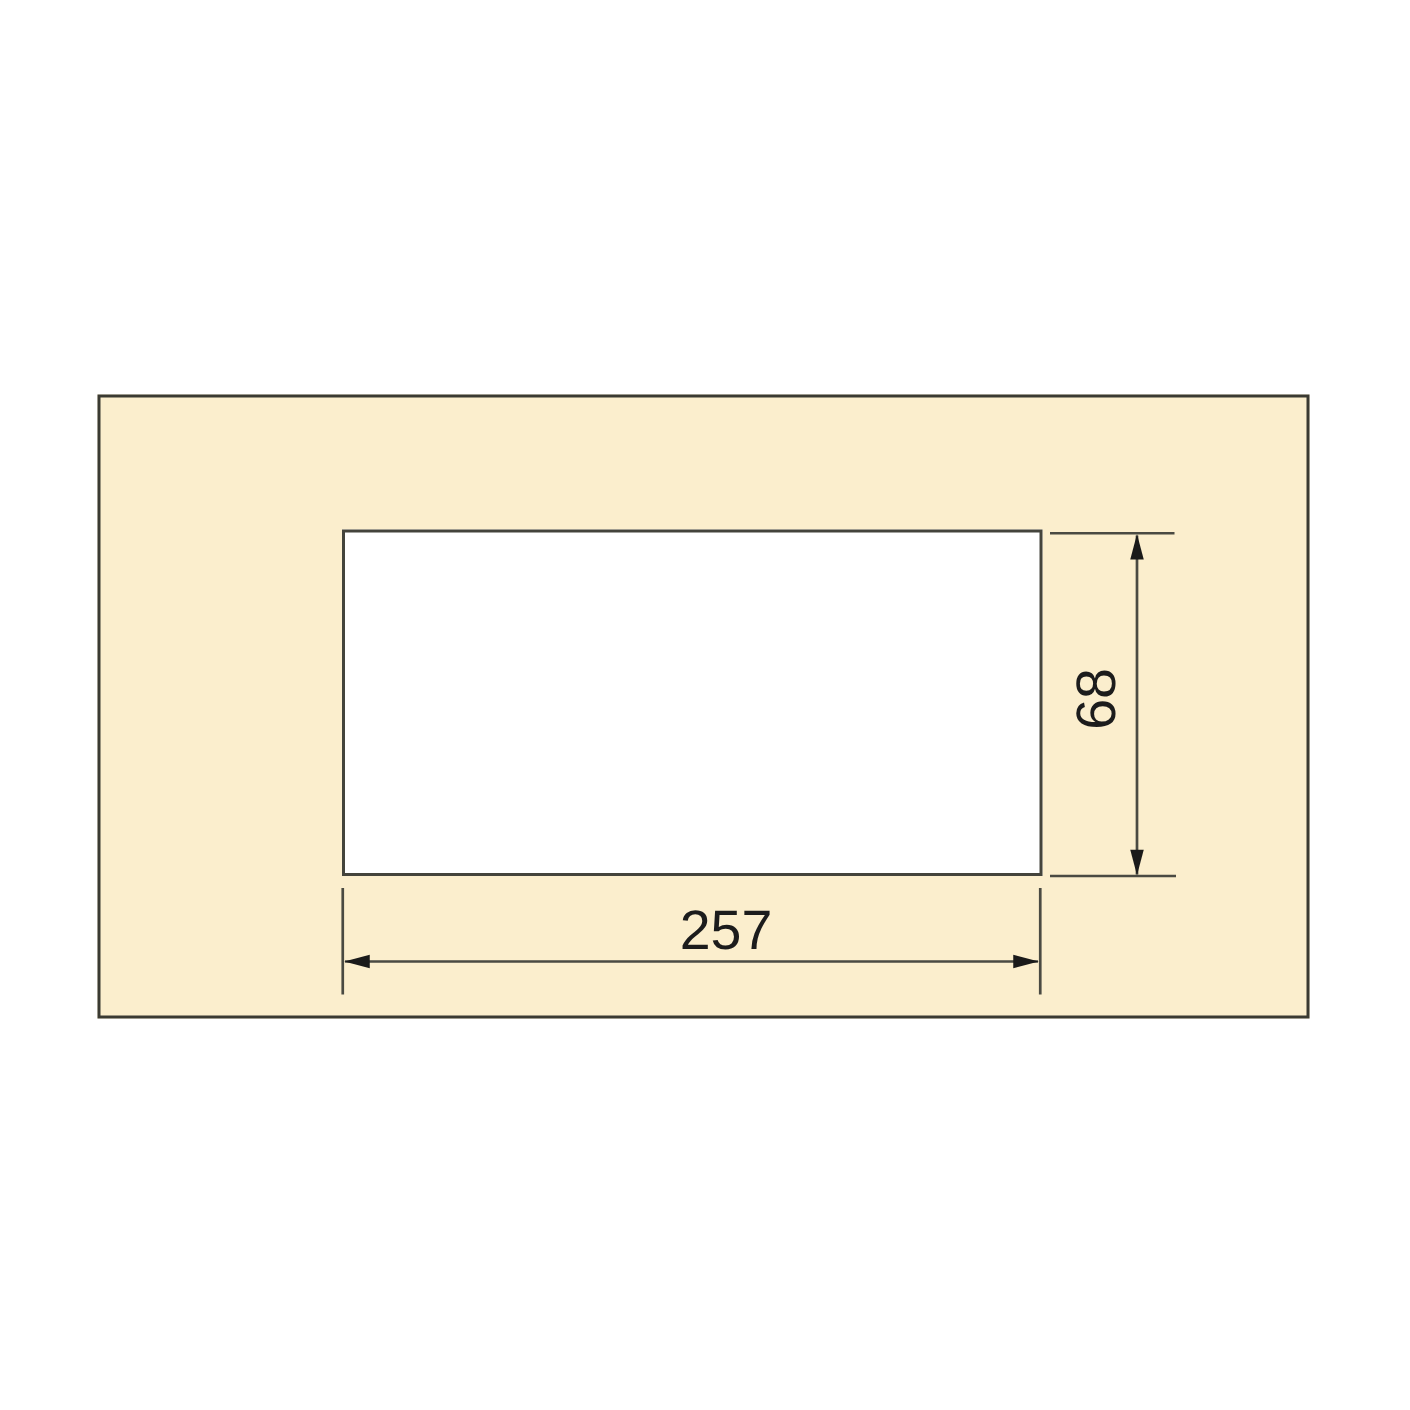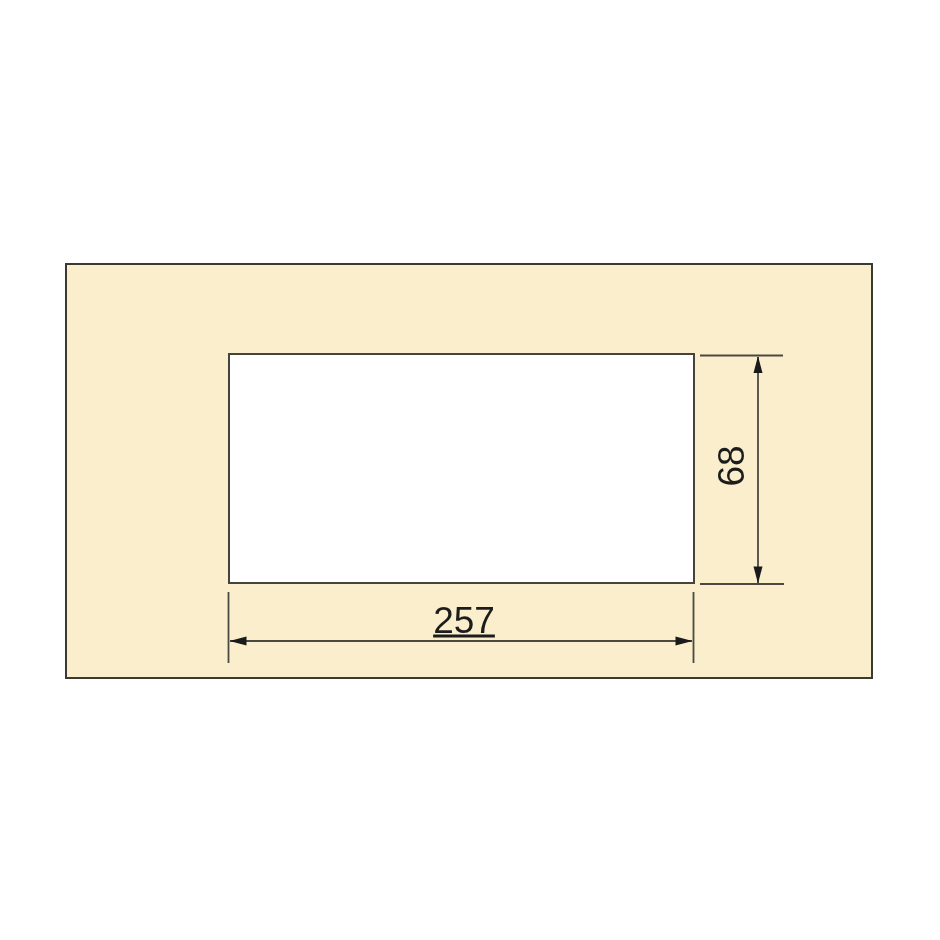--- a/index.html
+++ b/index.html
@@ -53,24 +53,23 @@
     stroke: none;
   }
   .dim-label {
     position: absolute;
     color: #1C1C1C;
     font-size: 37px;
     line-height: 1;
     white-space: nowrap;
   }
   .dim-label.width {
-    left: 464px;
+    left: 484px;
     top: 620px;
     transform: translate(-50%, -50%);
-    text-decoration: underline;
   }
   .dim-label.height {
     left: 731px;
     top: 466px;
     transform: translate(-50%, -50%) rotate(-90deg);
   }
 </style>
 </head>
 <body>
 

